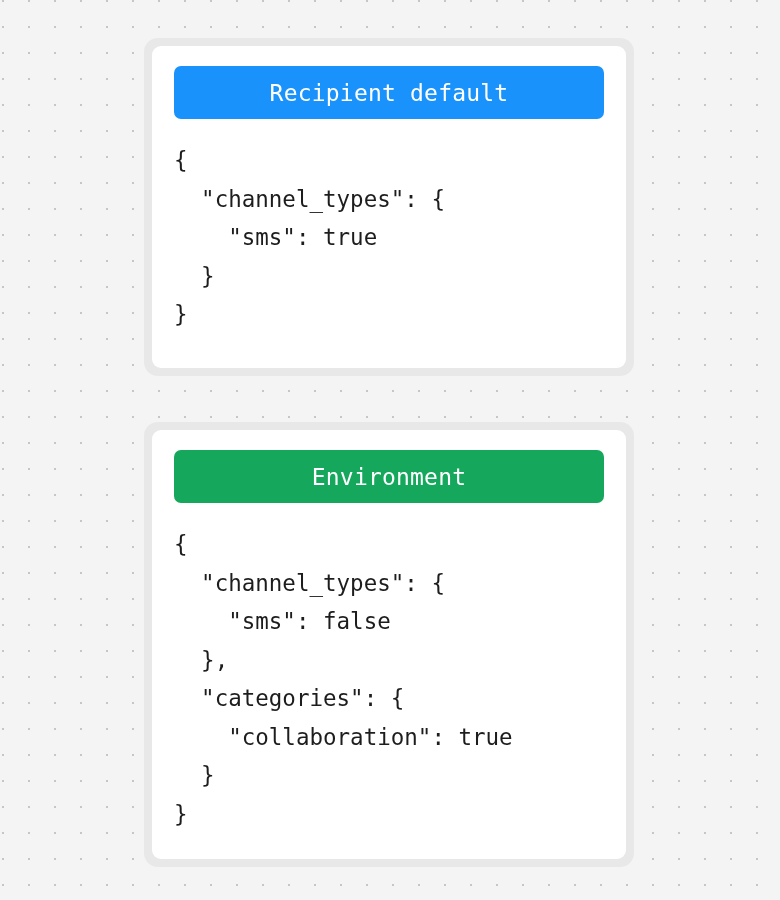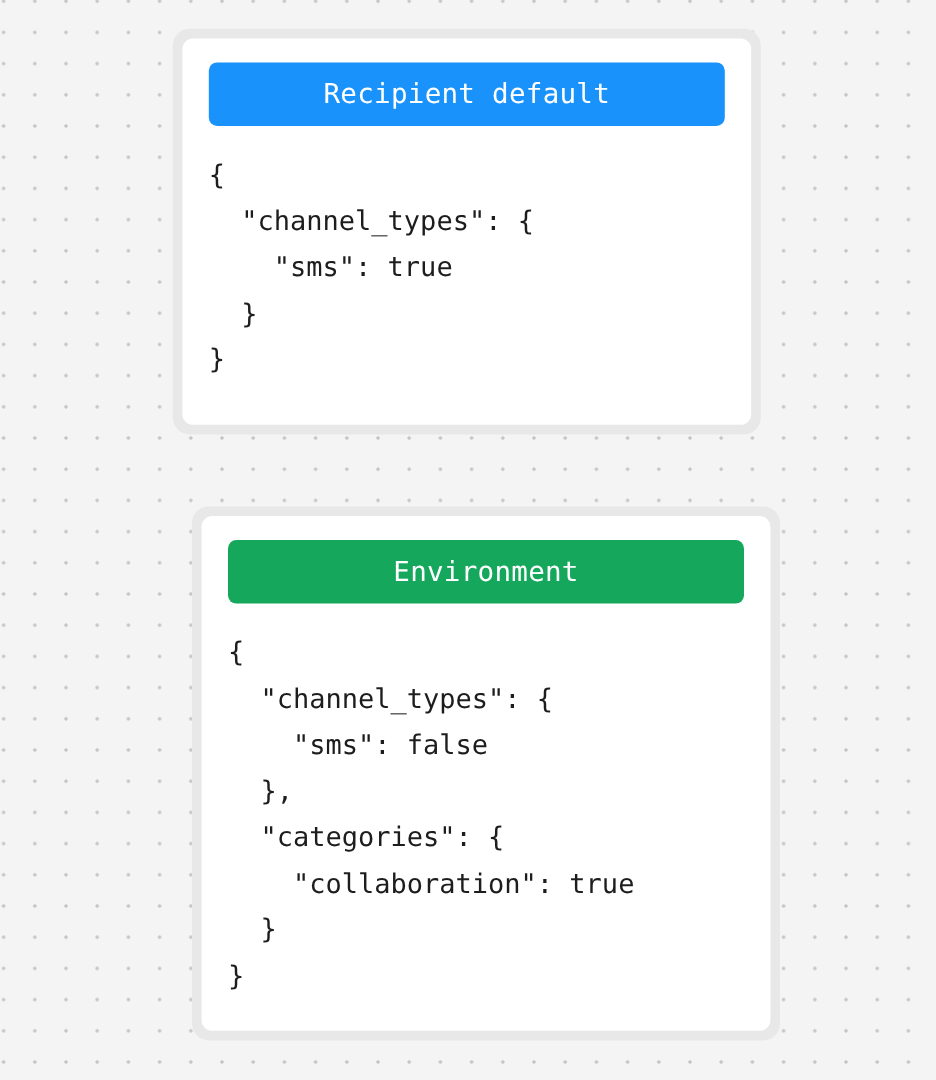--- a/index.html
+++ b/index.html
@@ -70,27 +70,27 @@
     font-size: 22.5px;
     line-height: 38.5px;
     color: #1d1d1d;
     white-space: pre;
     letter-spacing: 0px;
   }
 
   
   #node-recipient-default {
     left: 144px;
-    top: 24px;
+    top: 38px;
     width: 490px;
     height: 338px;
   }
 
   #node-environment {
-    left: 160px;
+    left: 144px;
     top: 422px;
     width: 490px;
     height: 445px;
   }
 </style>
 </head>
 <body>
 
 <div class="canvas">
 

